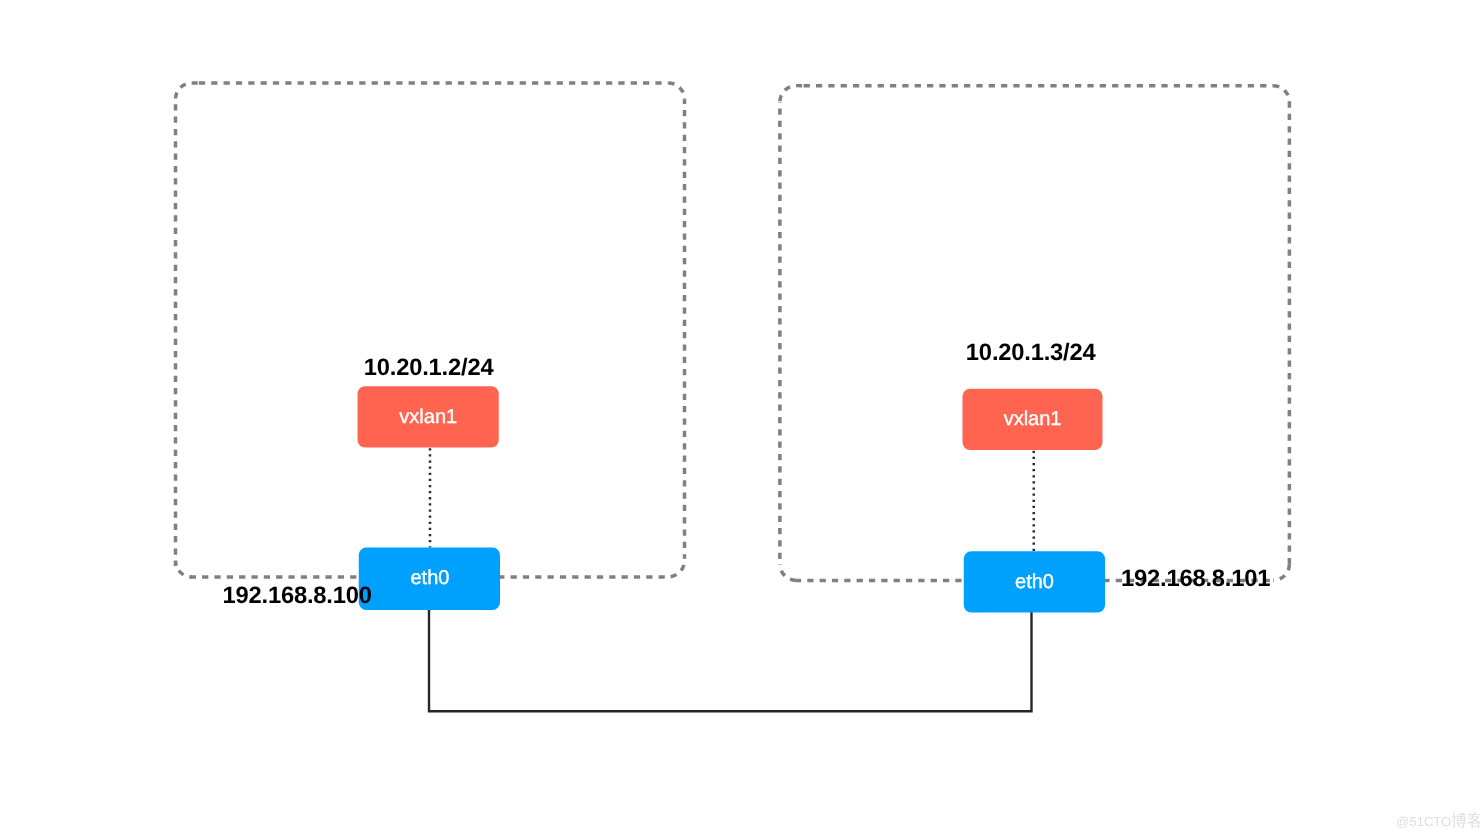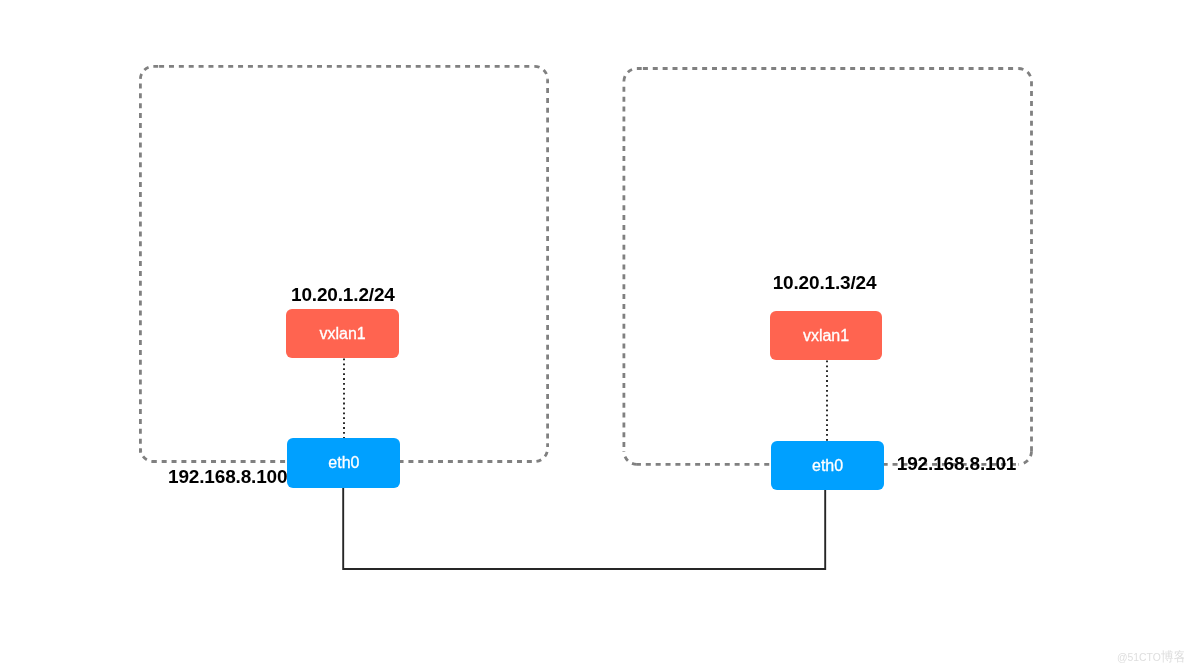--- a/index.html
+++ b/index.html
@@ -63,21 +63,21 @@
   </svg>
 
   <div class="iplabel" style="left:291px;top:285.3px;">10.20.1.2/24</div>
   <div class="node" style="left:286.2px;top:308.7px;width:112.8px;height:49.2px;background:#ff6450;">
     <span class="node-label">vxlan1</span>
   </div>
 
   <div class="node" style="left:287.4px;top:438.1px;width:113.1px;height:49.8px;background:#00a0ff;">
     <span class="node-label">eth0</span>
   </div>
-  <div class="iplabel" style="left:168px;top:466.8px;">192.168.8.100</div>
+  <div class="iplabel" style="left:178px;top:466.8px;">192.168.8.100</div>
 
   <div class="iplabel" style="left:772.7px;top:273px;">10.20.1.3/24</div>
   <div class="node" style="left:769.7px;top:310.9px;width:112.7px;height:49.1px;background:#ff6450;">
     <span class="node-label">vxlan1</span>
   </div>
 
   <div class="node" style="left:770.9px;top:440.7px;width:113.4px;height:49.5px;background:#00a0ff;">
     <span class="node-label">eth0</span>
   </div>
   <div class="iplabel" style="left:896.8px;top:454px;">192.168.8.101</div>

